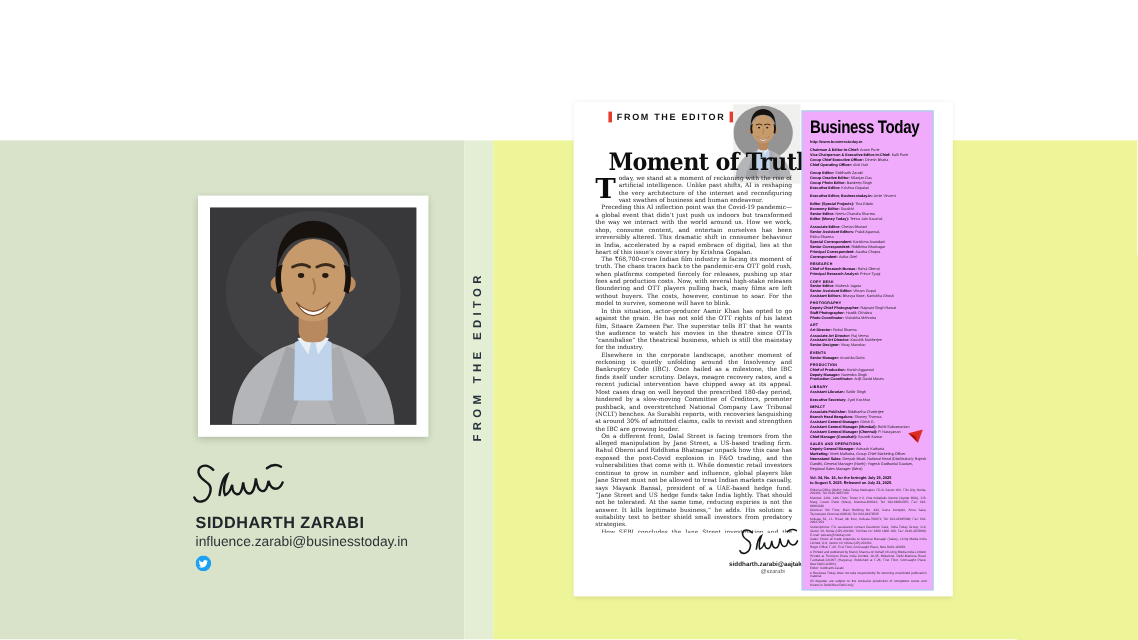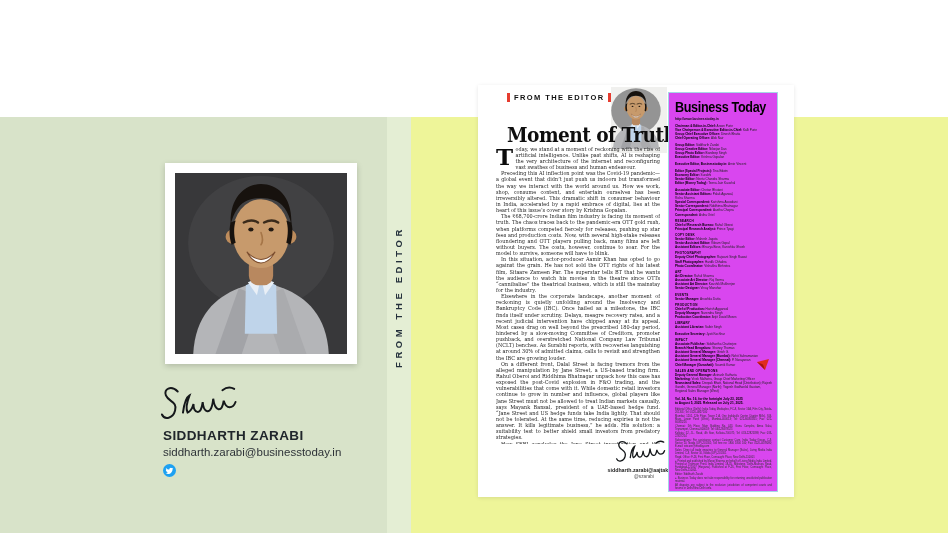--- a/index.html
+++ b/index.html
@@ -52,21 +52,21 @@
 
   .signoff{position:absolute;left:96px;top:352px;width:140px;height:52px;text-align:center;}
   .signoff .sig{width:84px;height:30px;margin:0 auto;}
   .signoff .sig svg{width:100%;height:100%;}
   .signoff-scale{width:280px;transform:scale(.5);transform-origin:50% 0;margin-left:-70px;}
   .signoff-email{font-weight:bold;font-size:10.5px;color:#222;}
   .signoff-handle{font-size:9.5px;color:#555;margin-top:1px;}
 
   
   .mast{position:absolute;left:190px;top:7px;width:108px;height:398px;border:1px solid #a5d6e6;
-      overflow:hidden;background:#d946ef;}
+      overflow:hidden;background:#f0abfc;}
   .mast-inner{padding:5px 5px 0 6px;}
   .mast-logo{font-weight:bold;font-size:15px;letter-spacing:-.4px;color:#000;white-space:nowrap;
       transform:scaleX(.84);transform-origin:0 50%;}
   .mast-scale{width:194px;transform:scale(.5);transform-origin:0 0;}
   .mast-url{font-weight:bold;font-size:6.5px;color:#111;margin:2px 0 6px 0;}
   .mgroup{margin-bottom:5px;}
   .mhead{font-weight:bold;font-size:6px;letter-spacing:.5px;color:#000;margin:4px 0 1px 0;}
   .mline{font-size:6.2px;line-height:1.34;color:#222;}
   .mline b{color:#000;}
   .vol{font-weight:bold;font-size:6.4px;line-height:1.35;color:#000;margin-top:6px;}
@@ -131,21 +131,21 @@
     </svg>
   </div>
 </div>
 
 <div class="panel-signature">
   <svg viewBox="0 0 140 70">
       <use href="#signature"></use>
     </svg>
 </div>
 <div class="panel-name">SIDDHARTH ZARABI</div>
-<div class="panel-email">siddharth.zarabi@businesstoday.in</div>
+<div class="panel-email">influence.zarabi@businesstoday.in</div>
 <div class="twitter">
   <svg viewBox="0 0 24 24">
       <circle cx="12" cy="12" r="12" fill="#1da1f2"></circle>
     <g transform="translate(4.6,5.4) scale(0.6)">
       <path fill="#fff" d="M24 4.6c-.9.4-1.8.6-2.8.8 1-.6 1.8-1.6 2.2-2.7-1 .6-2 1-3.1 1.2C19.4 2.9 18.1 2.3 16.7 2.3c-2.7 0-4.9 2.2-4.9 4.9 0 .4 0 .8.1 1.1-4.1-.2-7.7-2.2-10.1-5.1-.4.7-.7 1.6-.7 2.5 0 1.7.9 3.2 2.2 4.1-.8 0-1.6-.2-2.2-.6v.1c0 2.4 1.7 4.4 3.9 4.8-.4.1-.8.2-1.3.2-.3 0-.6 0-.9-.1.6 2 2.4 3.4 4.6 3.4-1.7 1.3-3.8 2.1-6.1 2.1-.4 0-.8 0-1.2-.1 2.2 1.4 4.8 2.2 7.5 2.2 9.1 0 14-7.5 14-14v-.6c1-.7 1.8-1.6 2.5-2.6z"></path>
     </g>
   </svg>
 </div>
 
 <div class="page">

